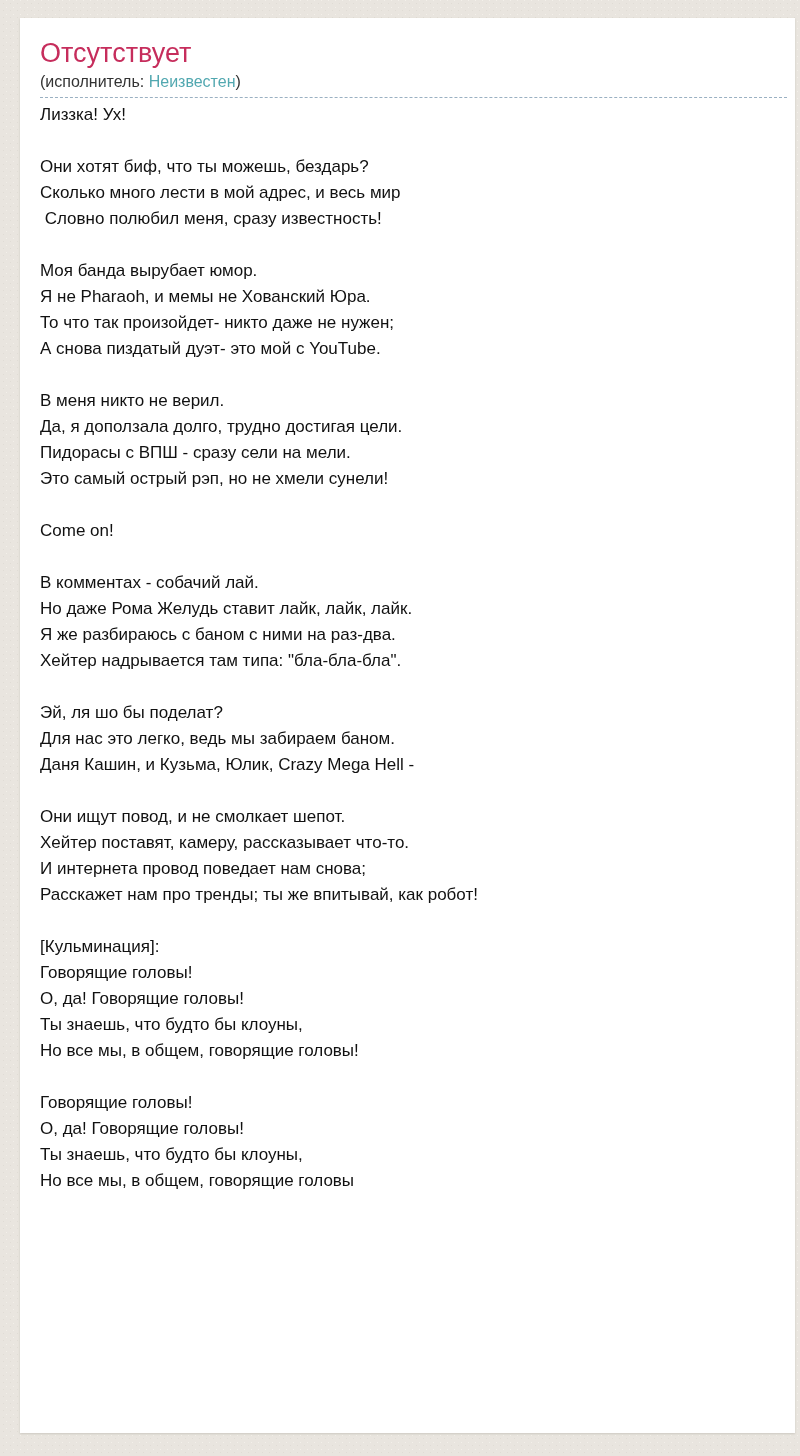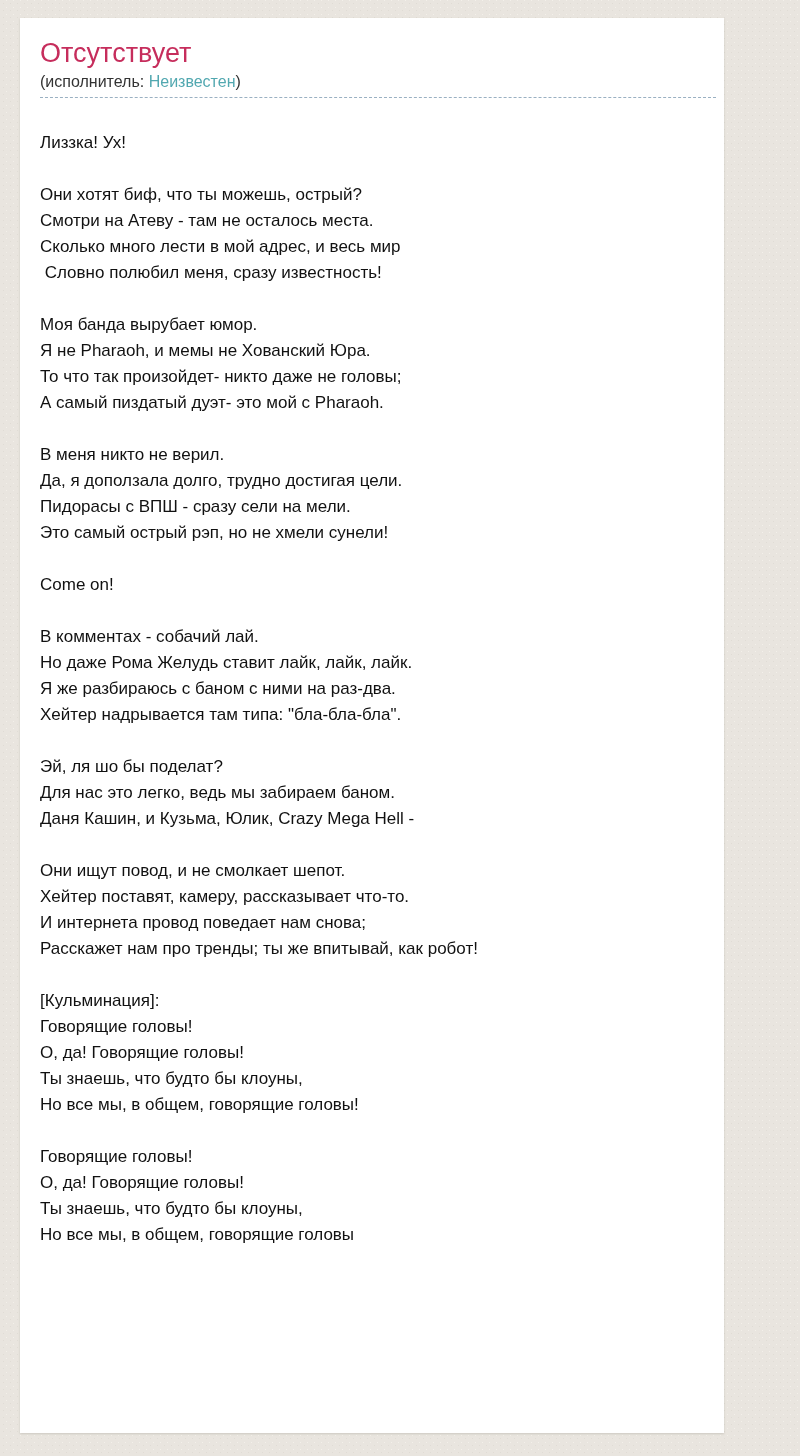--- a/index.html
+++ b/index.html
@@ -15,21 +15,21 @@
       radial-gradient(#f3f0ea 0.6px, rgba(0,0,0,0) 0.7px);
     background-size: 7px 7px, 7px 7px;
     background-position: 0 0, 3px 4px;
     font-family: "Liberation Sans", "DejaVu Sans", sans-serif;
     overflow: hidden;
   }
   .card {
     position: absolute;
     left: 20px;
     top: 18px;
-    width: 704px;
+    width: 775px;
     height: 1415px;
     background: #ffffff;
     box-sizing: border-box;
     padding: 14px 8px 30px 20px;
     box-shadow: 0 1px 2px rgba(120,115,105,0.25);
   }
   .song-title {
     margin: 6px 0 3px 0;
     font-size: 27px;
     line-height: 1.15;
@@ -43,21 +43,21 @@
     color: #333333;
     padding-bottom: 6px;
     border-bottom: 1px dashed #9ab0c2;
   }
   .artist-link {
     color: #52a8b0;
     text-decoration: none;
     cursor: pointer;
   }
   .lyrics {
-    margin-top: 32px;
+    margin-top: 4px;
     font-size: 17px;
     line-height: 26px;
     color: #111111;
   }
   .stanza {
     margin: 0 0 26px 0;
   }
   .stanza:last-child {
     margin-bottom: 0;
   }
@@ -70,30 +70,29 @@
 
 <div class="card">
   <h1 class="song-title">Отсутствует</h1>
   <p class="artist-row"><span>(исполнитель: </span><a class="artist-link">Неизвестен</a><span>)</span></p>
 
   <div class="lyrics">
       <div class="stanza">
         <div class="line">Лиззка! Ух!</div>
       </div>
       <div class="stanza">
-        <div class="line">Они хотят биф, что ты можешь, острый?</div>
-        <div class="line">Смотри на Атеву - там не осталось места.</div>
+        <div class="line">Они хотят биф, что ты можешь, бездарь?</div>
         <div class="line">Сколько много лести в мой адрес, и весь мир</div>
         <div class="line"> Словно полюбил меня, сразу известность!</div>
       </div>
       <div class="stanza">
         <div class="line">Моя банда вырубает юмор.</div>
         <div class="line">Я не Pharaoh, и мемы не Хованский Юра.</div>
-        <div class="line">То что так произойдет- никто даже не головы;</div>
-        <div class="line">А самый пиздатый дуэт- это мой с Pharaoh.</div>
+        <div class="line">То что так произойдет- никто даже не нужен;</div>
+        <div class="line">А снова пиздатый дуэт- это мой с YouTube.</div>
       </div>
       <div class="stanza">
         <div class="line">В меня никто не верил.</div>
         <div class="line">Да, я доползала долго, трудно достигая цели.</div>
         <div class="line">Пидорасы с ВПШ - сразу сели на мели.</div>
         <div class="line">Это самый острый рэп, но не хмели сунели!</div>
       </div>
       <div class="stanza">
         <div class="line">Come on!</div>
       </div>

